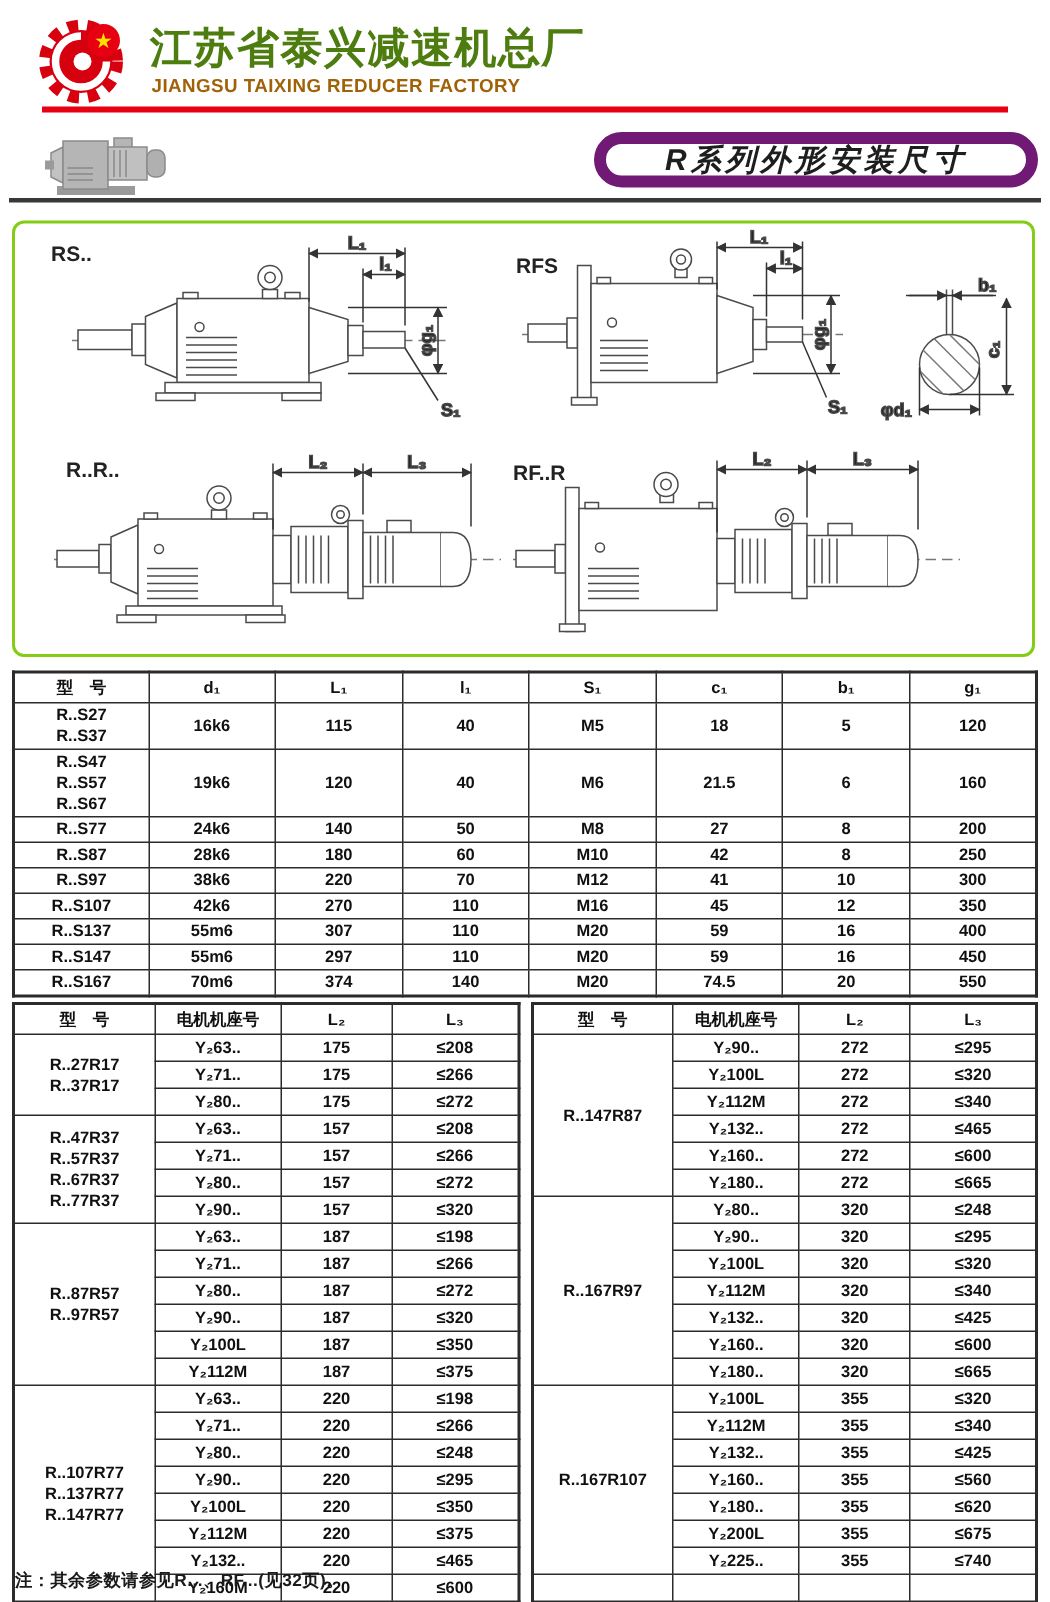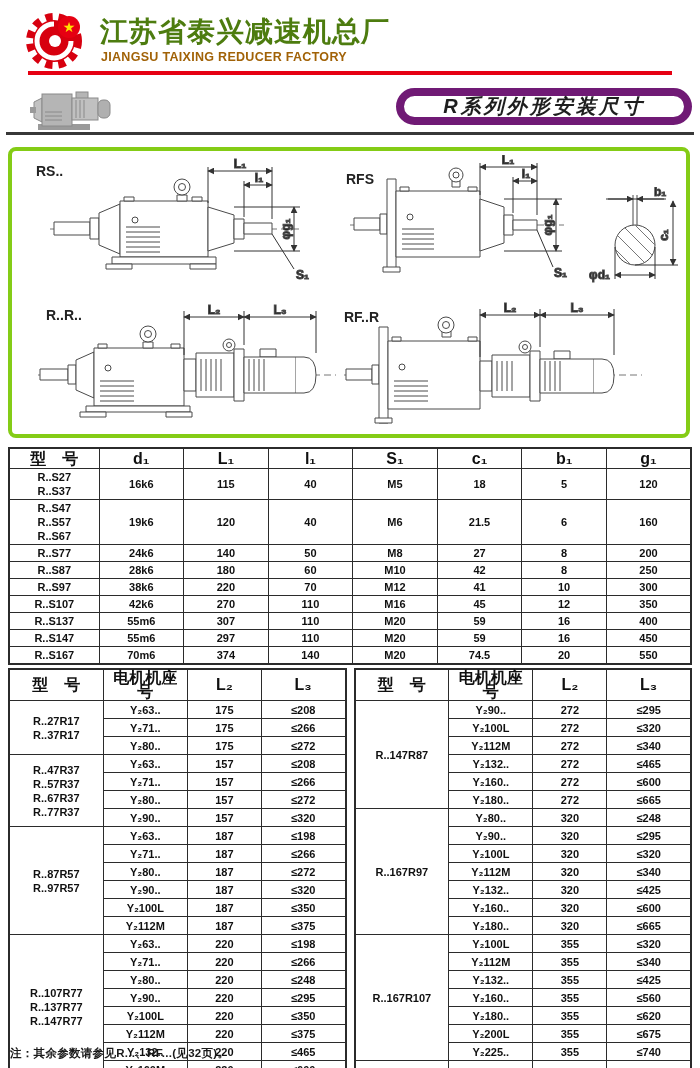--- a/index.html
+++ b/index.html
@@ -11,32 +11,32 @@
   .company-cn{position:absolute;left:100px;top:13px;font-size:28px;font-weight:bold;color:#4d7c0f;letter-spacing:1px;white-space:nowrap;}
   .company-en{position:absolute;left:101px;top:50px;font-size:12.5px;font-weight:bold;color:#a16207;letter-spacing:.3px;white-space:nowrap;}
   .red-rule{position:absolute;left:28px;right:28px;top:71px;height:4px;background:#e60012;}
   .product-photo{position:absolute;left:30px;top:80px;}
   .badge{position:absolute;right:8px;top:88px;width:296px;height:37px;border:8px solid #701a75;border-radius:20px;
          display:flex;align-items:center;justify-content:center;font-size:20px;font-weight:bold;font-style:italic;
          letter-spacing:3px;color:#1e1e1e;box-sizing:border-box;background:#fff;}
   .dark-rule{position:absolute;left:6px;right:6px;top:132px;height:3px;background:#383838;}
 
   
-  .panel{position:absolute;left:8px;top:147px;width:682px;height:291px;border:4px solid #84cc16;border-radius:8px;box-sizing:border-box;background:#fff;}
+  .panel{position:absolute;left:8px;top:147px;width:682px;height:291px;border:2px solid #84cc16;border-radius:8px;box-sizing:border-box;background:#fff;}
   .dlabel{position:absolute;font-size:14px;font-weight:bold;color:#222;white-space:nowrap;}
   .panel svg{position:absolute;}
   .panel svg *{vector-effect:non-scaling-stroke;}
   text.dim{font-size:12px;font-weight:bold;fill:#1c1c1c;font-family:"Liberation Sans","DejaVu Sans",sans-serif;}
 
   
   .t1wrap{position:absolute;left:8px;top:447px;width:684px;}
   table{border-collapse:collapse;table-layout:fixed;background:#fff;}
   .dimtab{width:100%;border:2px solid #2b2b2b;}
   .dimtab th,.dimtab td{border:1px solid #2b2b2b;text-align:center;font-size:11px;font-weight:bold;color:#101010;padding:1px 2px;line-height:14px;vertical-align:middle;}
-  .dimtab th{height:17px;font-size:16px;}
+  .dimtab th{height:17px;font-size:11px;}
   .dimtab td{height:14px;}
   .t2area{position:absolute;left:8px;top:668px;width:684px;display:flex;gap:7px;}
   .t2{flex:1;}
   .t2 td{height:15px;}
   .model div{line-height:14px;}
 
   .footnote{position:absolute;left:10px;top:1046px;font-size:11.5px;font-weight:bold;color:#1a1a1a;letter-spacing:.3px;}
 </style>
 </head>
 <body>

